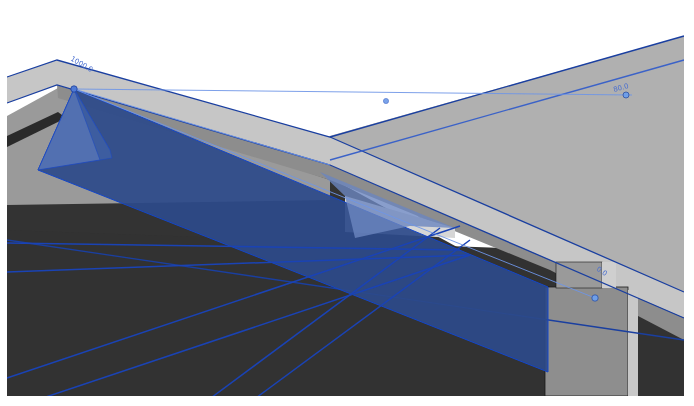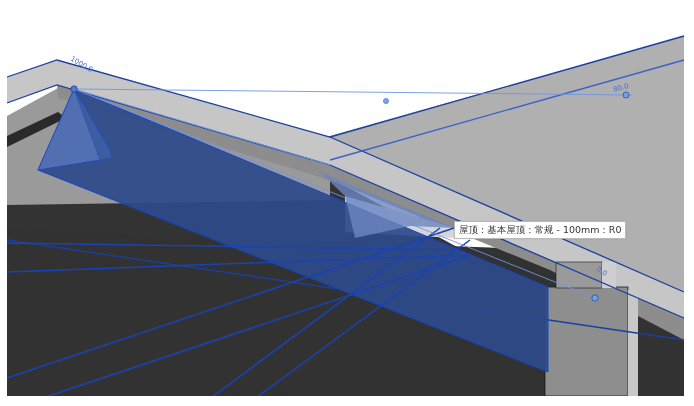--- a/index.html
+++ b/index.html
@@ -77,14 +77,13 @@
     <circle class="grip" cx="74" cy="89" r="3.2" fill="#4f7ad6" stroke="#1d3f9a" stroke-width="0.8"></circle>
     <circle class="grip" cx="386" cy="101" r="2.6" fill="#7aa3ea" stroke="#4a6fc8" stroke-width="0.6"></circle>
     <circle class="grip" cx="626" cy="95" r="3" fill="#6f9fe8" stroke="#2d4f9e" stroke-width="0.8"></circle>
     <circle class="grip" cx="595" cy="298" r="3.2" fill="#6f9fe8" stroke="#2d4f9e" stroke-width="0.8"></circle>
 
     <rect x="684" y="0" width="10" height="406" fill="#ffffff"></rect>
     <rect x="0" y="396" width="694" height="10" fill="#ffffff"></rect>
     <rect x="0" y="0" width="7" height="406" fill="#ffffff"></rect>
   </svg>
 
-  <div class="tooltip">屋顶 : 基本屋顶 : 常规 - 100mm : R0</div>
 </div>
 
 </body></html>

